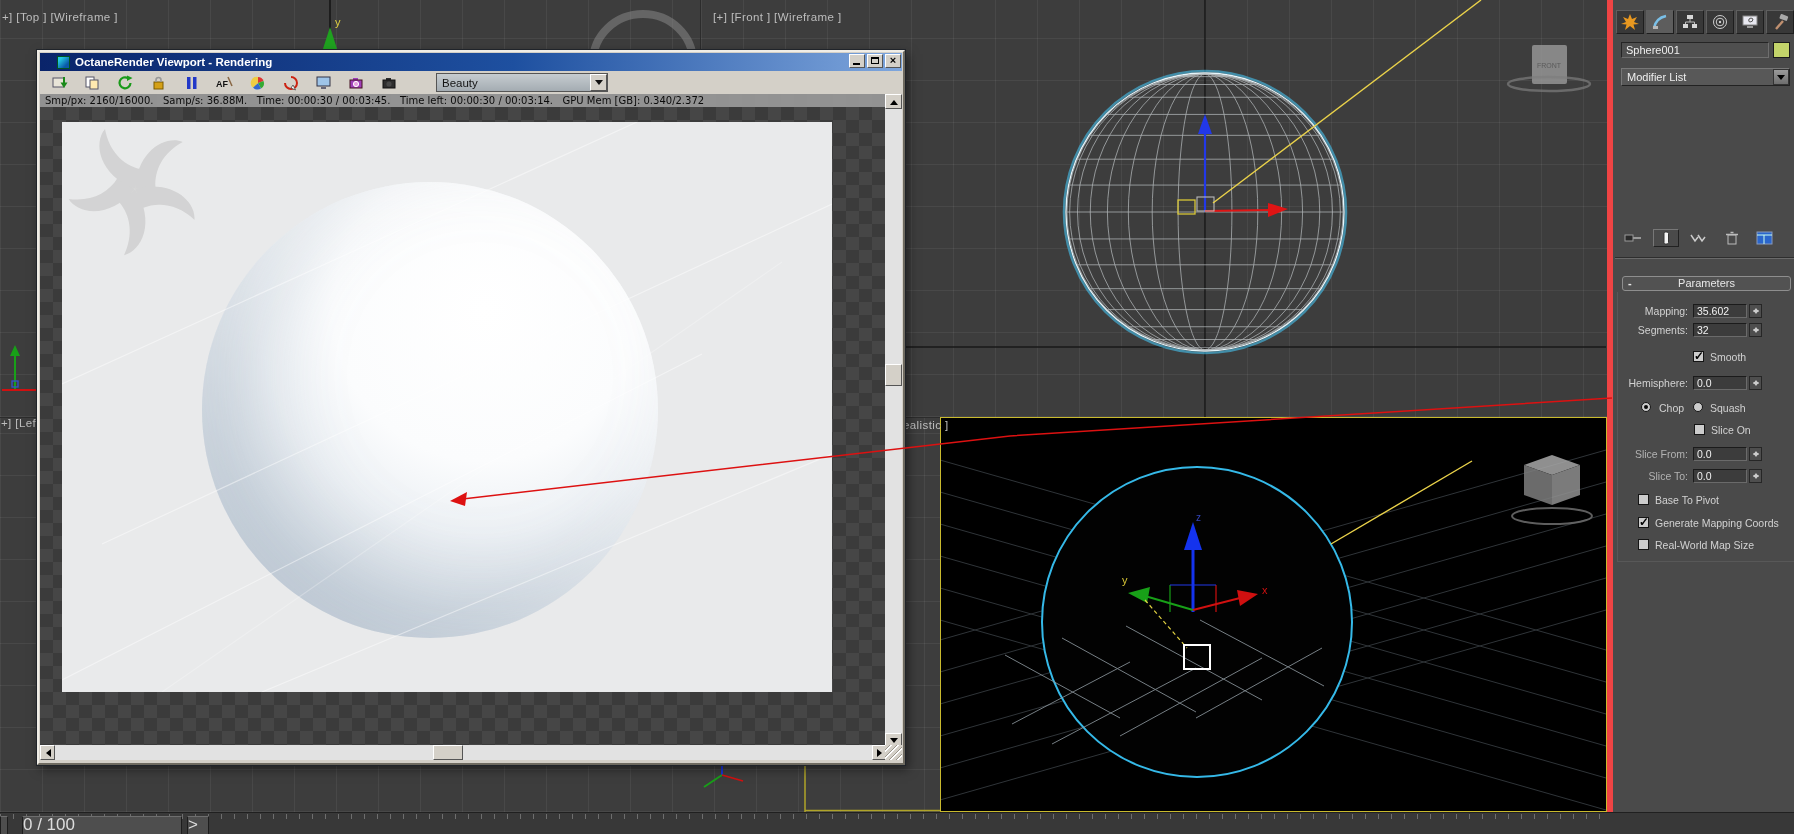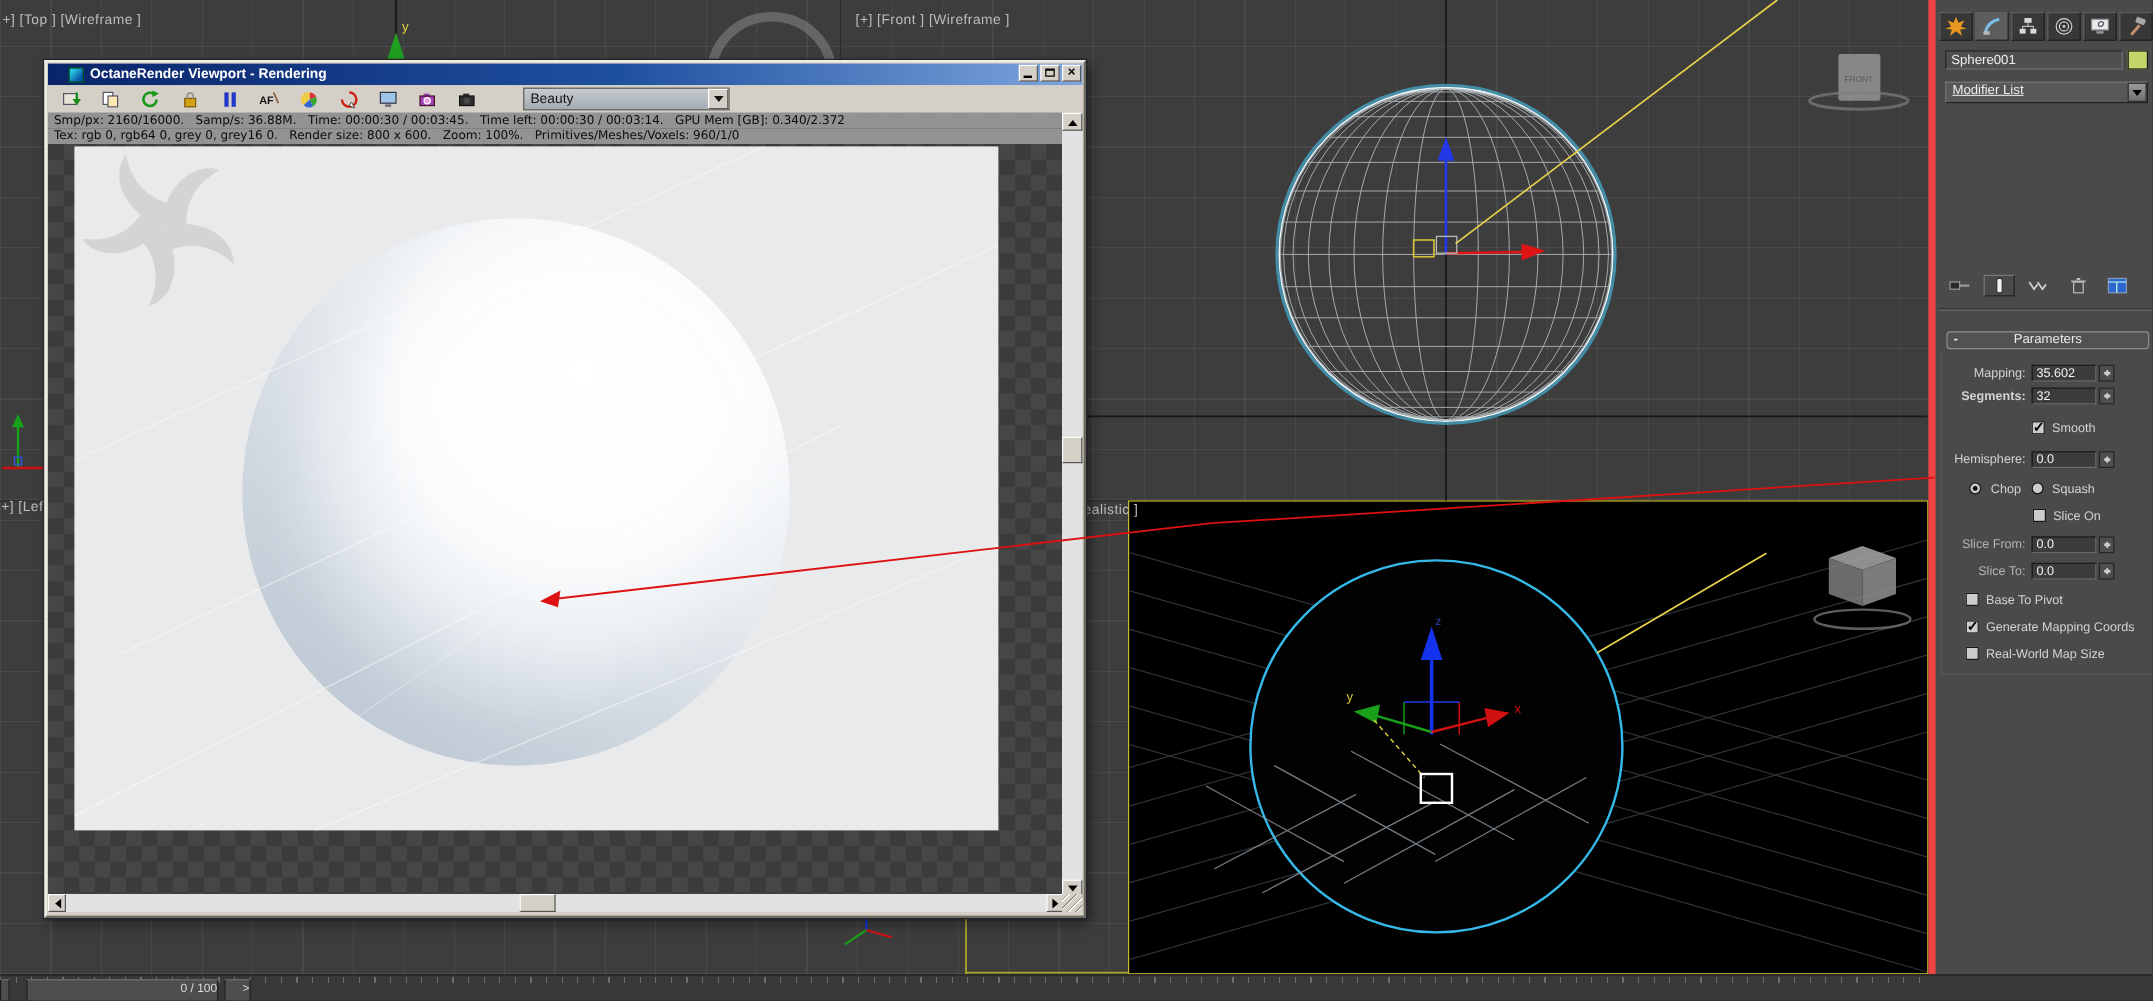--- a/index.html
+++ b/index.html
@@ -57,21 +57,21 @@
   
   .cp{position:absolute;left:1607px;top:0;width:187px;height:812px;background:#4a4a4a;z-index:10;
       border-left:6px solid #ef4444;color:#d6d6d6;font-size:10.5px;}
   .tab{position:absolute;top:10px;width:28px;height:24px;background:#383838;border:1px solid #1e1e1e;
       border-top-color:#5e5e5e;border-left-color:#5e5e5e;display:flex;align-items:center;justify-content:center;}
   .tab.active{background:#5d5d5d;}
   .cpfield{position:absolute;background:#4f4f4f;border:1px solid;border-color:#252525 #6e6e6e #6e6e6e #252525;
       color:#eee;font-size:11px;line-height:14px;padding-left:4px;}
   .swatch{position:absolute;background:#c3d46a;border:1px solid #1a1a1a;}
   .mod-dd{position:absolute;left:8px;top:68px;width:169px;height:18px;background:#585858;
-      border:1px solid;border-color:#777 #222 #222 #777;display:flex;text-decoration:underline;}
+      border:1px solid;border-color:#777 #222 #222 #777;display:flex;align-items:center;}
   .mod-dd .dd-text{color:#eee;font-size:11px;}
   .mod-dd-btn{width:16px;height:16px;background:linear-gradient(#9a9a9a,#6e6e6e);border:1px solid #333;
       display:flex;align-items:center;justify-content:center;}
   .stack{position:absolute;left:8px;top:92px;width:169px;height:126px;background:#5c5c5c;
       border:1px solid;border-color:#2a2a2a #787878 #787878 #2a2a2a;}
   .stack-row{position:absolute;left:0;top:2px;width:100%;height:16px;background:#515151;
       border-bottom:1px solid #404040;color:#f0f0f0;font-size:11px;line-height:16px;padding-left:28px;}
   .sicon{width:26px;height:18px;display:flex;align-items:center;justify-content:center;}
   .rollout-hd{position:absolute;left:9px;top:276px;width:169px;height:15px;background:#525252;
       border:1px solid #8e8e8e;border-radius:3px;text-align:center;font-size:11px;color:#e8e8e8;line-height:13px;}
@@ -88,21 +88,21 @@
   .rb{position:absolute;width:10px;height:10px;border-radius:50%;background:#cccccc;border:1px solid #151515;}
   .rb.on::after{content:"";position:absolute;left:2px;top:2px;width:4px;height:4px;border-radius:50%;background:#0a0a0a;}
   .cplbl{position:absolute;font-size:10.5px;color:#d2d2d2;white-space:nowrap;}
   .cpscroll{position:absolute;left:182px;top:418px;width:3px;height:62px;background:#707070;}
 
   
   .bbar{position:absolute;left:0;top:812px;width:1794px;height:22px;background:#383838;border-top:1px solid #202020;z-index:10;}
   .ticks{position:absolute;left:0;top:1px;width:1607px;height:5px;
       background:repeating-linear-gradient(90deg,#6e6e6e 0 1px,transparent 1px 13px);}
   .tl-btn{position:absolute;top:3px;height:19px;background:#4e4e4e;border:1px solid #1d1d1d;border-top-color:#6e6e6e;
-      color:#ddd;font-size:10px;text-align:right;line-height:15px;}
+      color:#ddd;font-size:17px;text-align:left;line-height:15px;}
 </style>
 </head>
 <body>
 
 <div class="screen">
 
   <div class="abs grid-vp" style="left:0;top:0;width:700px;height:417px;"></div>
   <div class="abs grid-vp" style="left:700px;top:0;width:907px;height:417px;border-left:1px solid #2c2c2c;"></div>
   <div class="abs grid-vp" style="left:0;top:417px;width:940px;height:395px;border-top:1px solid #2c2c2c;"></div>
   <div class="abs" style="left:940px;top:417px;width:667px;height:395px;background:#000;border:1px solid #c9ba2e;z-index:2;"></div>
@@ -355,21 +355,20 @@
           <g stroke="rgba(255,255,255,0.45)" stroke-width="1.2">
             <line x1="0" y1="262" x2="575" y2="0"></line>
               <line x1="40" y1="422" x2="770" y2="82"></line>
             <line x1="0" y1="558" x2="640" y2="232"></line>
               <line x1="200" y1="570" x2="770" y2="332"></line>
             <line x1="100" y1="570" x2="720" y2="140" stroke="rgba(255,255,255,0.25)"></line>
           </g>
         </svg>
       </div>
       <div class="statusline" style="top:0;">Smp/px: 2160/16000.   Samp/s: 36.88M.   Time: 00:00:30 / 00:03:45.   Time left: 00:00:30 / 00:03:14.   GPU Mem [GB]: 0.340/2.372</div>
-      <div class="statusline" style="top:13px;">Tex: rgb 0, rgb64 0, grey 0, grey16 0.   Render size: 800 x 600.   Zoom: 100%.   Primitives/Meshes/Voxels: 960/1/0</div>
     </div>
 
     <div class="vscroll">
       <span class="sbtn" style="left:0;top:0;width:17px;height:15px;">
           <span class="t-up"></span>
         </span>
       <span class="thumb" style="left:0;top:270px;width:17px;height:22px;"></span>
       <span class="sbtn" style="left:0;bottom:0;width:17px;height:15px;">
           <span class="t-down"></span>
         </span>
@@ -476,21 +475,21 @@
     <div class="rollout-hd">
       <span class="minus">-</span>
       <span>Parameters</span>
     </div>
     <div class="abs" style="left:4px;top:292px;width:178px;height:270px;border:1px solid #585858;border-top:none;"></div>
 
     <span class="plabel" style="left:0;top:305px;">Mapping:</span>
     <span class="pfield" style="top:304px;">35.602</span>
     <span class="spin" style="top:304px;"></span>
 
-    <span class="plabel" style="left:0;top:324px;font-weight:bold;">Segments:</span>
+    <span class="plabel" style="left:0;top:324px;">Segments:</span>
     <span class="pfield" style="top:323px;">32</span>
     <span class="spin" style="top:323px;"></span>
 
     <span class="cb on" style="left:80px;top:351px;"></span>
     <span class="cplbl" style="left:97px;top:351px;">Smooth</span>
 
     <span class="plabel" style="left:0;top:377px;">Hemisphere:</span>
     <span class="pfield" style="top:376px;">0.0</span>
     <span class="spin" style="top:376px;"></span>
 

